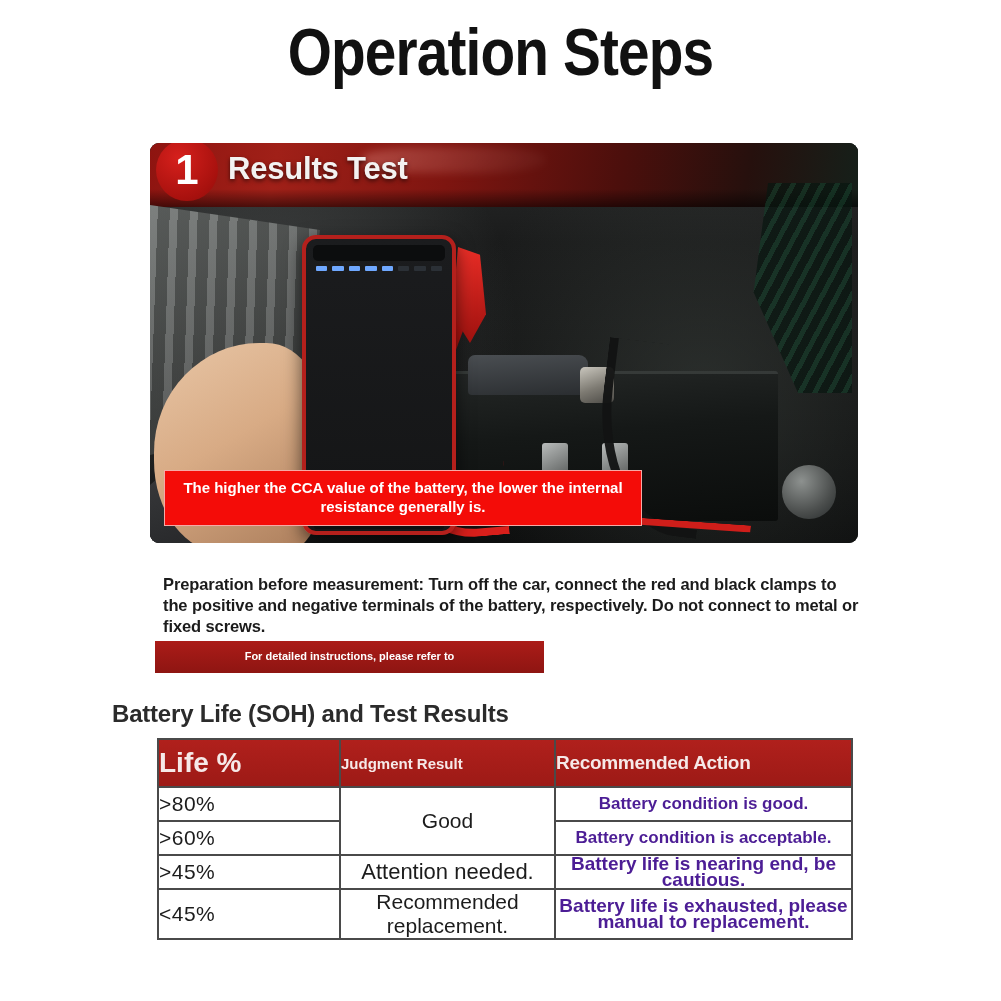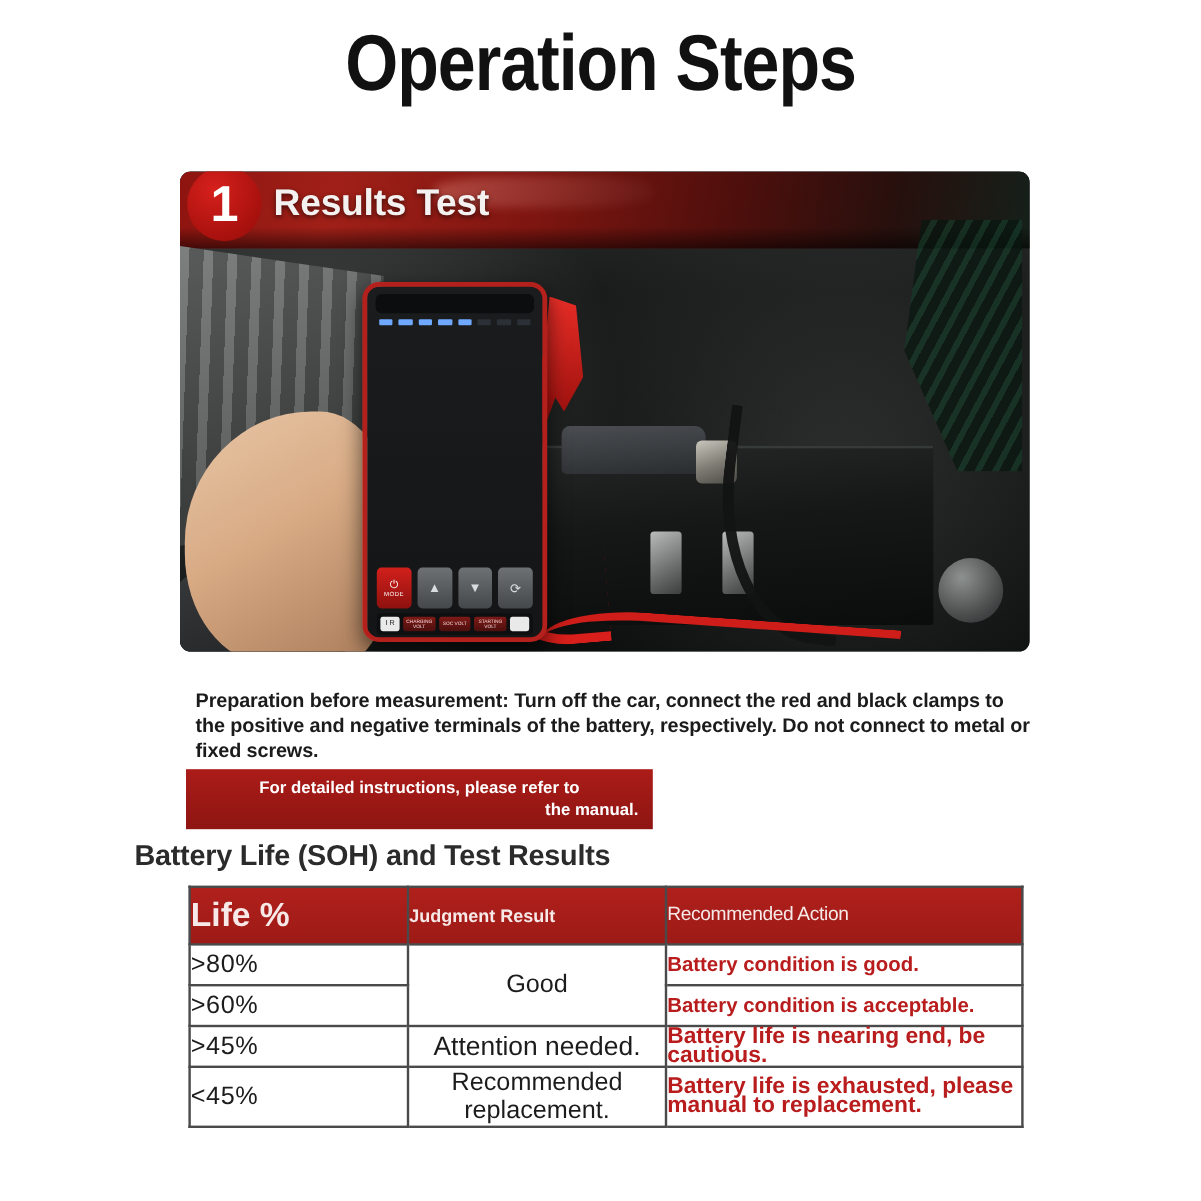--- a/index.html
+++ b/index.html
@@ -275,21 +275,21 @@
     position: absolute; left: 163px; top: 574px; width: 700px;
     font-size: 16.5px; line-height: 21px; color: #1b1b1b;
     font-weight: bold;
     letter-spacing: -0.1px;
   }
 
   
   .manual-box {
     position: absolute; left: 155px; top: 641px; width: 389px; padding: 6px 12px 8px;
     background: linear-gradient(180deg, #ab1c18 0%, #8e1512 100%);
-    color: #ffffff; font-size: 14px; font-weight: bold; line-height: 18px;
+    color: #ffffff; font-size: 11px; font-weight: bold; line-height: 18px;
     text-align: right;
   }
   .manual-box .l1 { display: block; text-align: center; }
   .manual-box .l2 { display: block; text-align: right; }
 
   
   .table-heading {
     position: absolute; left: 112px; top: 700px;
     font-size: 24px; font-weight: bold; color: #2b2b2b;
     letter-spacing: -0.2px;
@@ -305,33 +305,33 @@
     vertical-align: middle;
   }
   .soh-table thead th {
     background: linear-gradient(180deg, #b0201c 0%, #9d1a16 100%);
     color: #f6e9e8;
     height: 48px;
     text-align: left;
   }
   .th-life { font-size: 28px; font-weight: bold; padding-left: 12px; }
   .th-judge { font-size: 15px; font-weight: bold; padding-left: 12px; margin-left: 40px; }
-  .th-action { font-size: 16px; font-weight: normal; padding-left: 12px; letter-spacing: -0.3px; }
+  .th-action { font-size: 19px; font-weight: bold; padding-left: 12px; letter-spacing: -0.3px; }
 
   .col-life { width: 182px; }
   .col-judge { width: 215px; }
   .col-action { width: 297px; }
 
   .soh-table tbody td { background: #ffffff; }
   .cell-life {
     font-size: 21px; color: #1c1c1c; padding-left: 22px; height: 34px;
     letter-spacing: 0.5px;
   }
   .cell-judge { text-align: center; color: #1c1c1c; }
-  .cell-action { color: #b91c1c; font-weight: bold; padding: 0 6px; }
+  .cell-action { text-align: center; color: #4c1d95; font-weight: bold; padding: 0 6px; }
 
   .judge-good { font-size: 21px; font-weight: normal; }
   .judge-strong { font-size: 22px; font-weight: normal; line-height: 24px; }
   .judge-med { font-size: 21px; font-weight: normal; line-height: 24px; }
 
   .action-lg { font-size: 17px; }
   .action-sm { font-size: 19px; line-height: 16px; font-weight: bold; }
 </style>
 </head>
 <body>
@@ -399,27 +399,27 @@
       <div class="strip-cell">CHARGING VOLT</div>
       <div class="strip-cell">SOC VOLT</div>
       <div class="strip-cell">STARTING VOLT</div>
       <div class="strip-cell white"></div>
     </div>
   </div>
 
   <div class="step-badge">1</div>
   <div class="step-title">Results Test</div>
 
+  <div class="photo-callout">The higher the CCA value of the battery, the lower the internal resistance generally is.</div>
 </div>
 
 <div class="prep">Preparation before measurement: Turn off the car, connect the red and black clamps to the positive and negative terminals of the battery, respectively. Do not connect to metal or fixed screws.</div>
 
 <div class="manual-box">
   <span class="l1">For detailed instructions, please refer to</span>
-  <span class="l2">the manual.</span>
 </div>
 
 <div class="table-heading">Battery Life (SOH) and Test Results</div>
 
 <table class="soh-table">
   <colgroup>
     <col class="col-life">
       <col class="col-judge">
       <col class="col-action">
   </colgroup>

